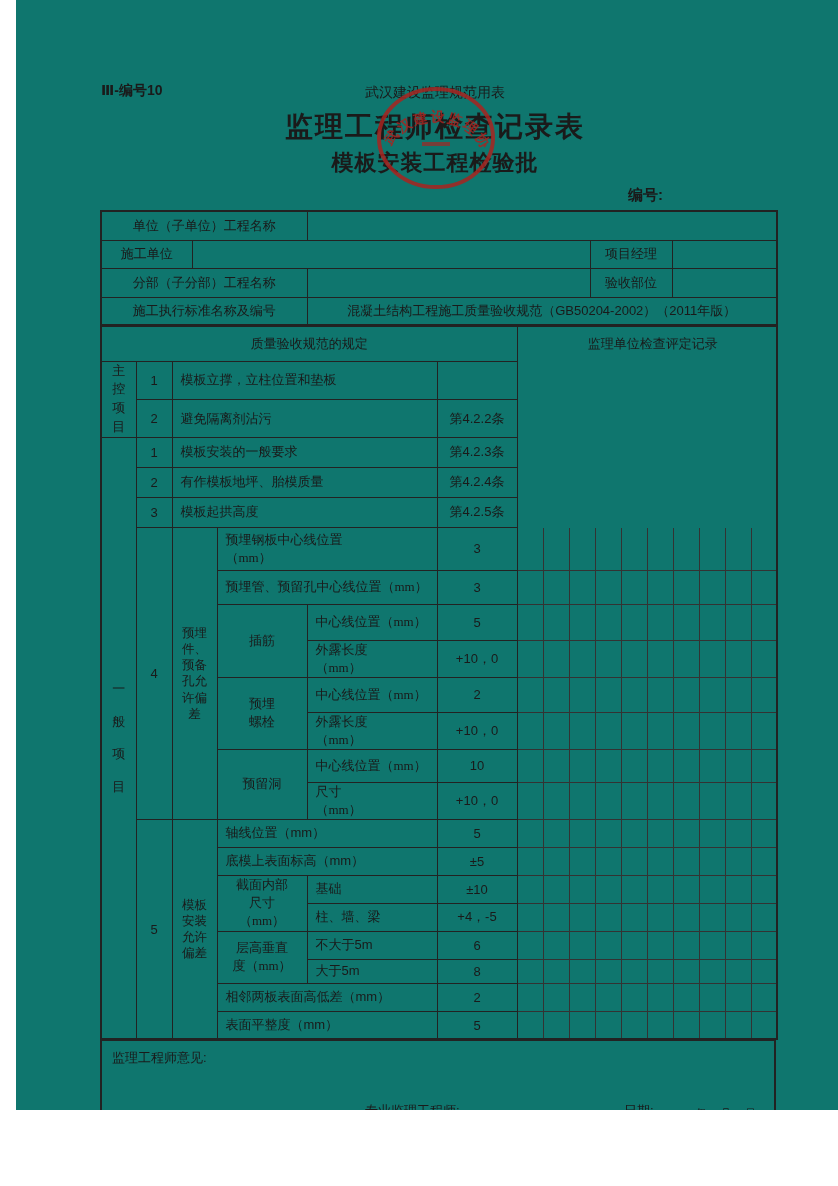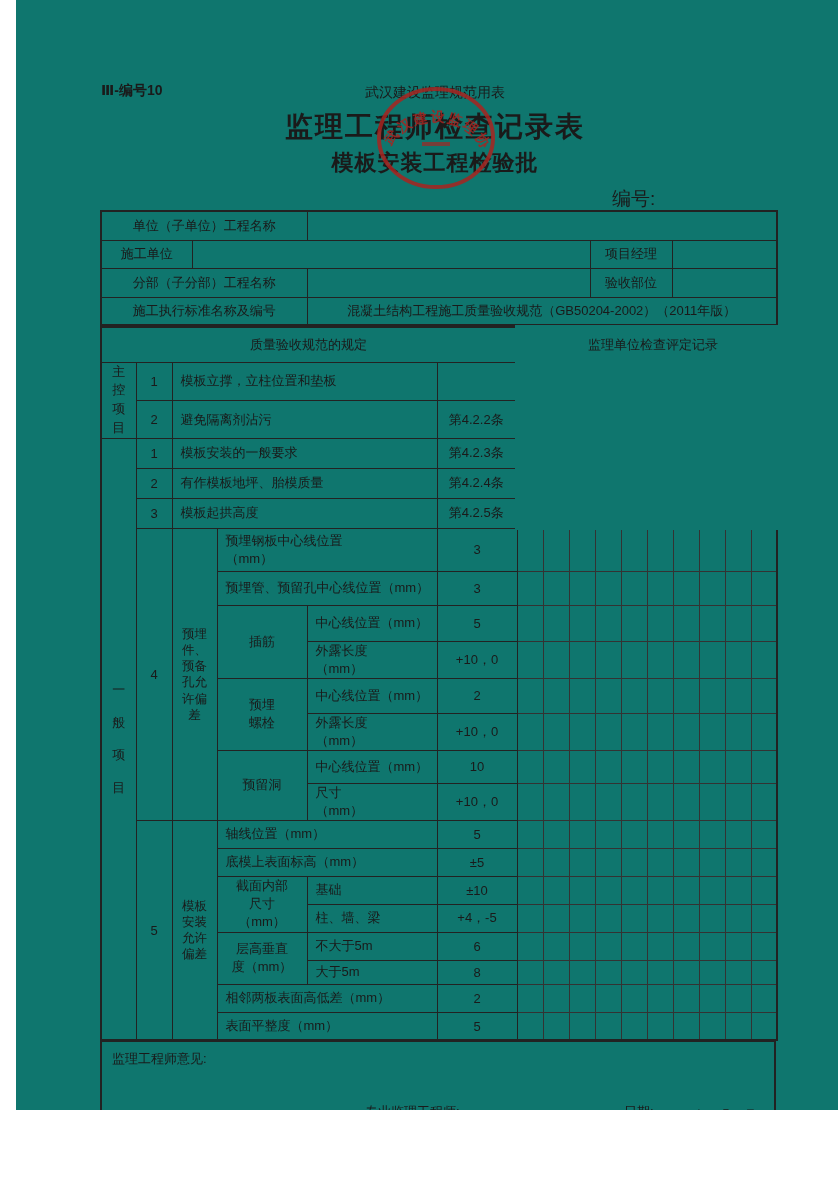--- a/index.html
+++ b/index.html
@@ -5,38 +5,38 @@
   * { margin:0; padding:0; box-sizing:border-box; }
   body { background:#ffffff; font-family:"Liberation Sans","DejaVu Sans",sans-serif; color:#1a1a1a; }
   .page { position:relative; width:838px; height:1110px; background:#0f766e; overflow:hidden;margin-left:16px; }
 
   
   .header { position:relative; height:210px; }
   .form-code { position:absolute; left:85px; top:82px; font-size:14px; font-weight:bold; }
   .header-note { position:absolute; left:0; right:0; top:84px; text-align:center; font-size:14px; }
   .doc-title { position:absolute; left:0; right:0; top:108px; text-align:center; font-size:28px; font-weight:bold; letter-spacing:2px; }
   .doc-subtitle { position:absolute; left:0; right:0; top:148px; text-align:center; font-size:22px; font-weight:bold; letter-spacing:1px; }
-  .number-label { position:absolute; left:596px; top:186px; font-size:19px; font-weight:normal; }
+  .number-label { position:absolute; left:612px; top:186px; font-size:15px; font-weight:bold; }
   .stamp { position:absolute; left:358px; top:84px; width:124px; height:108px; opacity:.85; }
 
   
   table { border-collapse:collapse; table-layout:fixed; margin-left:84px; width:676px;border-radius:32px; }
   td { border:1px solid #222; font-size:13px; overflow:hidden; }
   .info-table { border:2px solid #222; }
   .main-table { border:2px solid #222; margin-top:-1px; }
   .lbl { text-align:center; }
   .val { text-align:center; }
   .desc { text-align:left; padding-left:8px; }
   .ctr { text-align:center; }
-  .pre { white-space:pre-line; }
+  .pre { white-space:pre-line;font-family:Liberation Serif, serif; }
   .vlabel { text-align:center; white-space:pre-line; line-height:1.45; font-size:13px; }
   .vlabel-wide { text-align:center; white-space:pre-line; line-height:2.5; font-size:13px; }
   .sublabel { text-align:center; white-space:pre-line; line-height:1.3; font-size:12.5px; padding:2px 0; }
   .g { border:1px solid #333; }
-  .rec { border:4px solid #0f766e;padding-left:12px; }
+  .rec { border:1px solid #0f766e;padding-left:12px; }
 
   
   .opinion-box { position:relative; margin-left:84px; margin-top:-1px; width:676px; height:95px; border:2px solid #222; }
   .opinion-label { position:absolute; left:10px; top:8px; font-size:13px; }
   .sig-engineer { position:absolute; left:263px; bottom:12px; font-size:13px; }
   .sig-date { position:absolute; left:522px; bottom:12px; font-size:13px; }
   .sig-ymd { position:absolute; left:594px; bottom:12px; font-size:10px; letter-spacing:6px; white-space:pre; }
 </style>
 </head>
 <body>

